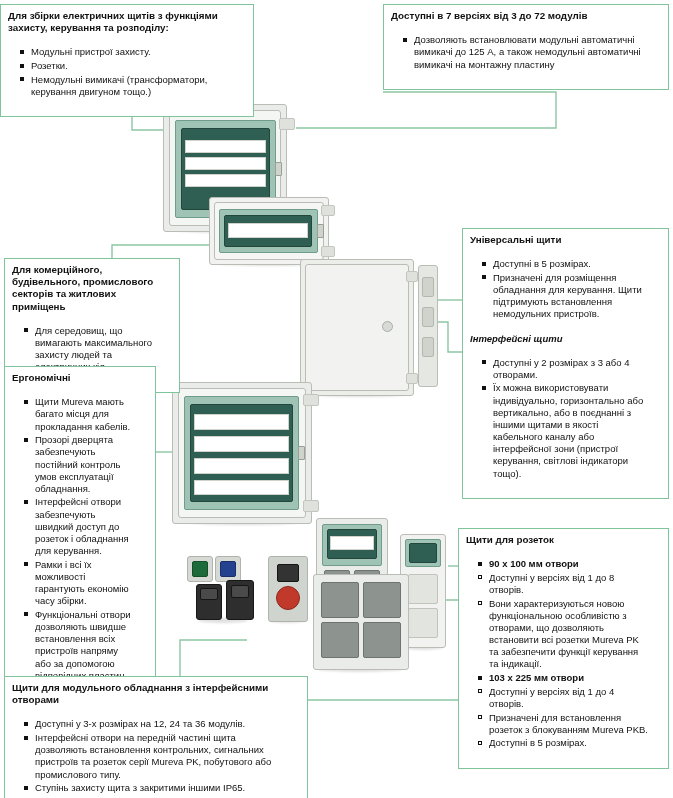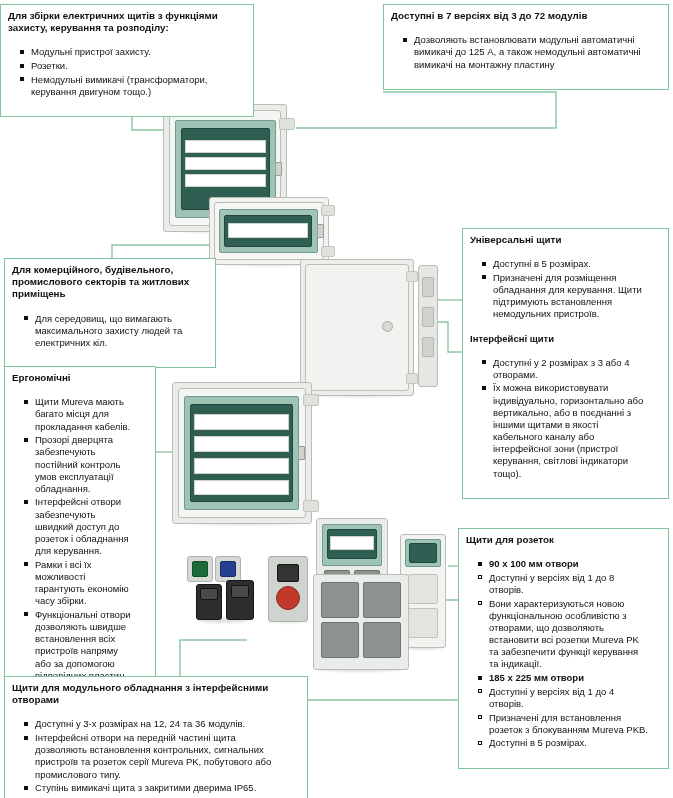--- a/index.html
+++ b/index.html
@@ -43,26 +43,26 @@
   .callout li.sq::before{
     content:"";
     position:absolute;left:0;top:3.5px;
     width:4px;height:4px;background:#111;
   }
   .callout li.osq::before{
     content:"";
     position:absolute;left:0;top:3.5px;
     width:4px;height:4px;border:1px solid #111;background:#fff;box-sizing:border-box;
   }
-  .sub-h{font-weight:bold;display:block;margin-top:4px;margin-bottom:11px;}
+  .sub-h{font-weight:bold;display:block;margin-top:4px;margin-bottom:11px;font-style:italic;}
 
   
   #c-assembly{left:0;  top:4px;   width:254px;}
   #c-versions{left:383px;top:4px;   width:286px;}
-  #c-commercial{left:4px;top:258px; width:212px;}
+  #c-commercial{left:4px;top:258px; width:176px;}
   #c-universal{left:462px;top:228px;width:207px;}
   #c-ergonomic{left:4px; top:366px; width:152px;}
   #c-sockets{left:458px; top:528px; width:211px;}
   #c-modular{left:4px;   top:676px; width:304px;}
 
   
   .prod{position:absolute;}
 
   
   #p1{left:163px;top:104px;width:133px;height:131px;}
@@ -275,29 +275,29 @@
       <li class="sq">Функціональні отвори дозволяють швидше встановлення всіх пристроїв напряму або за допомогою відповідних пластин.</li>
     </ul>
   </div>
 
   <div class="callout" id="c-sockets">
     <span class="title">Щити для розеток</span>
     <ul>
       <li class="sq" style="font-weight:bold;">90 х 100 мм отвори</li>
       <li class="osq">Доступні у версіях від 1 до 8 отворів.</li>
       <li class="osq">Вони характеризуються новою функціональною особливістю з отворами, що дозволяють встановити всі розетки Mureva PK та забезпечити функції керування та індикації.</li>
-      <li class="sq" style="font-weight:bold;">185 х 225 мм отвори</li>
+      <li class="sq" style="font-weight:bold;">103 х 225 мм отвори</li>
       <li class="osq">Доступні у версіях від 1 до 4 отворів.</li>
       <li class="osq">Призначені для встановлення розеток з блокуванням Mureva PKB.</li>
       <li class="osq">Доступні в 5 розмірах.</li>
     </ul>
   </div>
 
   <div class="callout" id="c-modular">
     <span class="title">Щити для модульного обладнання з інтерфейсними отворами</span>
     <ul>
       <li class="sq">Доступні у 3-х розмірах на 12, 24 та 36 модулів.</li>
       <li class="sq">Інтерфейсні отвори на передній частині щита дозволяють встановлення контрольних, сигнальних пристроїв та розеток серії Mureva PK, побутового або промислового типу.</li>
-      <li class="sq">Ступінь вимикачі щита з закритими дверима IP65.</li>
+      <li class="sq">Ступінь захисту щита з закритими іншими IP65.</li>
     </ul>
   </div>
 
 </div>
 
 </body></html>

